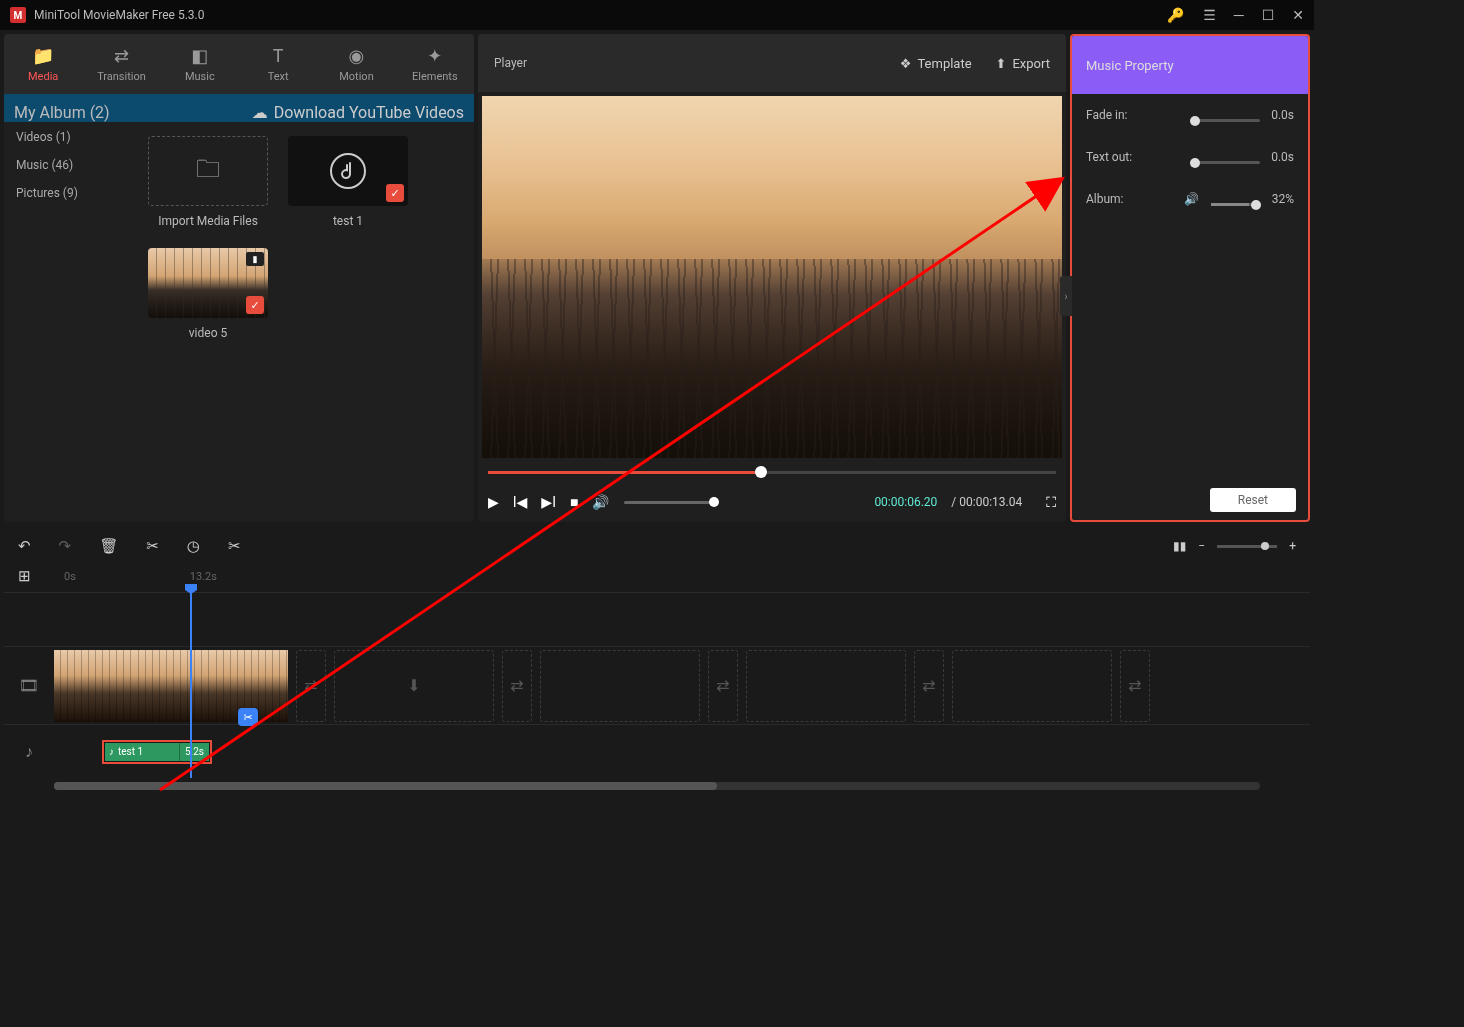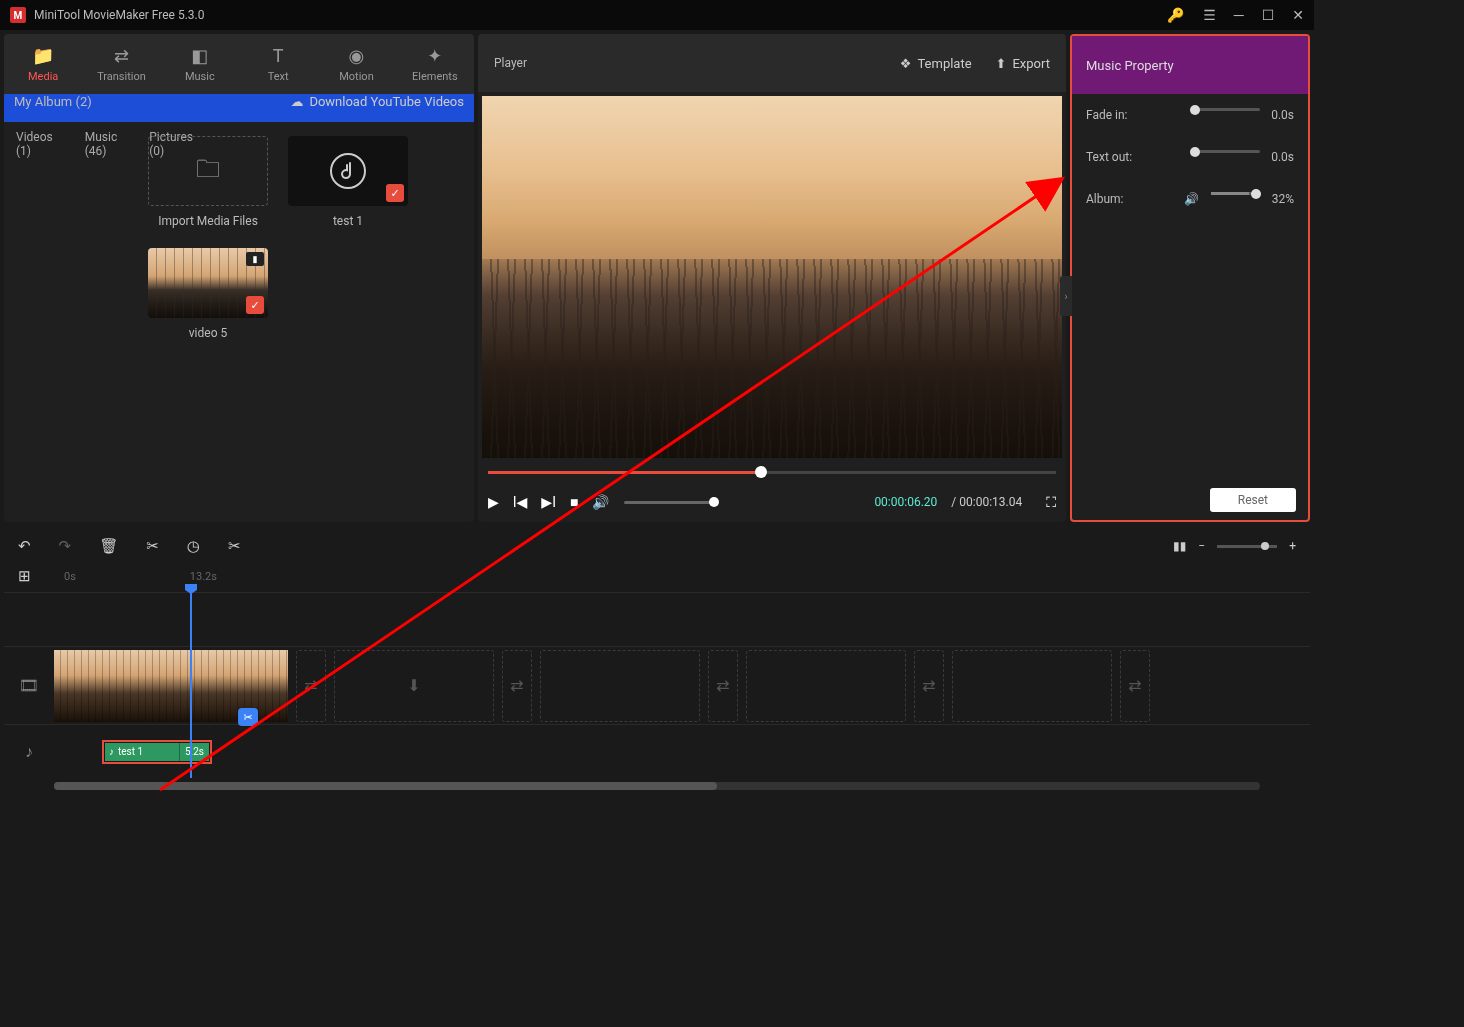--- a/index.html
+++ b/index.html
@@ -9,24 +9,24 @@
 .app-logo{width:16px;height:16px;background:#d32f2f;border-radius:2px;display:flex;align-items:center;justify-content:center;font-size:10px;color:#fff;font-weight:bold}
 .titlebar-right{display:flex;align-items:center;gap:18px}
 .titlebar-right span{cursor:pointer;font-size:14px}
 .key-icon{color:#ffd700}
 .top-row{display:flex;height:488px;margin-top:4px;gap:4px;padding:0 4px}
 .left-panel{width:470px;background:#1f1f1f;border-radius:4px;display:flex;flex-direction:column}
 .toolbar-tabs{height:60px;display:flex;background:#2a2a2a;border-radius:4px 4px 0 0}
 .ttab{flex:1;display:flex;flex-direction:column;align-items:center;justify-content:center;gap:4px;cursor:pointer;font-size:11px;color:#999}
 .ttab.active{color:#ff5555}
 .ttab-icon{font-size:18px}
-.album-row{height:28px;background:#1d4ed8;display:flex;align-items:flex-start;justify-content:space-between;padding:0 10px;font-size:13px}
+.album-row{height:28px;background:#0c4a6e;display:flex;align-items:flex-end;justify-content:space-between;padding:0 10px;font-size:16px}
 .album-row .dl{display:flex;align-items:center;gap:6px;color:#ccc}
 .sidebar-grid{display:flex;flex:1}
-.media-sidebar{width:130px;padding:8px 12px;display:flex;flex-direction:row;gap:32px;font-size:12px;color:#aaa}
+.media-sidebar{width:130px;padding:8px 12px;display:flex;flex-direction:column;gap:14px;font-size:12px;color:#aaa}
 .media-grid{flex:1;padding:14px;display:flex;flex-wrap:wrap;gap:20px;align-content:flex-start}
 .media-item{width:120px;display:flex;flex-direction:column;align-items:center;gap:8px}
 .import-box{width:120px;height:70px;border:1.5px dashed #555;border-radius:4px;display:flex;align-items:center;justify-content:center;font-size:24px;color:#aaa}
 .music-thumb{width:120px;height:70px;background:#111;border-radius:4px;display:flex;align-items:center;justify-content:center;position:relative}
 .music-thumb svg{width:40px;height:40px}
 .check-badge{position:absolute;bottom:4px;right:4px;width:18px;height:18px;background:#e74c3c;border-radius:3px;display:flex;align-items:center;justify-content:center;color:#fff;font-size:11px}
 .vid-thumb{width:120px;height:70px;background:linear-gradient(180deg,#e8c9a8 0%,#d4a574 40%,#3a3028 60%,#1a1410 100%);border-radius:4px;position:relative;overflow:hidden}
 .vid-thumb::before{content:"";position:absolute;inset:0;background:linear-gradient(transparent 55%,rgba(0,0,0,0.3) 100%),repeating-linear-gradient(90deg,transparent 0 8px,rgba(60,50,40,0.4) 8px 9px)}
 .cam-badge{position:absolute;top:4px;right:4px;width:18px;height:14px;background:#222;border-radius:2px;color:#fff;font-size:9px;display:flex;align-items:center;justify-content:center}
 .player-panel{flex:1;background:#1f1f1f;border-radius:4px;display:flex;flex-direction:column}
@@ -40,23 +40,23 @@
 .scrub-track{flex:1;height:3px;background:#444;position:relative}
 .scrub-fill{position:absolute;left:0;top:0;bottom:0;width:48%;background:#e74c3c}
 .scrub-thumb{position:absolute;left:48%;top:50%;width:12px;height:12px;background:#fff;border-radius:50%;transform:translate(-50%,-50%)}
 .controls{height:40px;display:flex;align-items:center;padding:0 10px;gap:14px}
 .pbtn{color:#fff;cursor:pointer;font-size:14px}
 .vol-slider{width:90px;height:3px;background:#666;position:relative;border-radius:2px}
 .vol-slider::after{content:"";position:absolute;right:0;top:50%;width:10px;height:10px;background:#fff;border-radius:50%;transform:translate(50%,-50%)}
 .time-cur{color:#5eead4;font-size:12px}
 .time-dur{color:#ccc;font-size:12px}
 .right-panel{width:240px;background:#1f1f1f;border-radius:4px;border:2px solid #e74c3c;display:flex;flex-direction:column;position:relative}
-.rp-head{height:58px;display:flex;align-items:center;padding:9px 14px;background:#701a75;border-radius:2px 2px 0 0;font-size:13px;color:#ddd}
+.rp-head{height:58px;display:flex;align-items:center;padding:9px 14px;background:#8b5cf6;border-radius:2px 2px 0 0;font-size:13px;color:#ddd}
 .prop-row{display:flex;align-items:center;justify-content:space-between;padding:14px 14px;font-size:12px;color:#bbb}
-.prop-slider{display:flex;align-items:flex-start;gap:11px}
+.prop-slider{display:flex;align-items:flex-end;gap:11px}
 .pslide{width:70px;height:3px;background:#555;position:relative;border-radius:2px}
 .pslide-thumb{position:absolute;left:0;top:50%;width:10px;height:10px;background:#ddd;border-radius:50%;transform:translate(0,-50%)}
 .pslide-thumb.end{left:auto;right:0;transform:translate(0,-50%)}
 .pslide-fill{position:absolute;left:0;top:0;bottom:0;right:12px;background:#888}
 .expand-tab{position:absolute;left:-12px;top:240px;width:12px;height:40px;background:#2a2a2a;border-radius:3px 0 0 3px;display:flex;align-items:center;justify-content:center;color:#888;font-size:10px}
 .reset-btn{position:absolute;bottom:8px;right:12px;padding:5px 28px;background:#ffffff;color:#666;border-radius:3px;font-size:12px}
 .timeline-area{margin-top:6px;padding:0 4px}
 .tl-toolbar{height:36px;display:flex;align-items:center;justify-content:space-between;padding:0 14px}
 .tl-tools{display:flex;gap:28px;color:#ccc;font-size:15px}
 .tl-tools span{cursor:pointer}
@@ -136,21 +136,21 @@
       <span>My Album (2)</span>
       <div class="dl">
           <span>☁</span>
           <span>Download YouTube Videos</span>
         </div>
     </div>
     <div class="sidebar-grid">
       <div class="media-sidebar">
         <span>Videos (1)</span>
         <span>Music (46)</span>
-        <span>Pictures (0)</span>
+        <span>Pictures (9)</span>
       </div>
       <div class="media-grid">
         <div class="media-item">
           <div class="import-box">
               <span>🗀</span>
             </div>
           <span>Import Media Files</span>
         </div>
         <div class="media-item">
           <div class="music-thumb">

